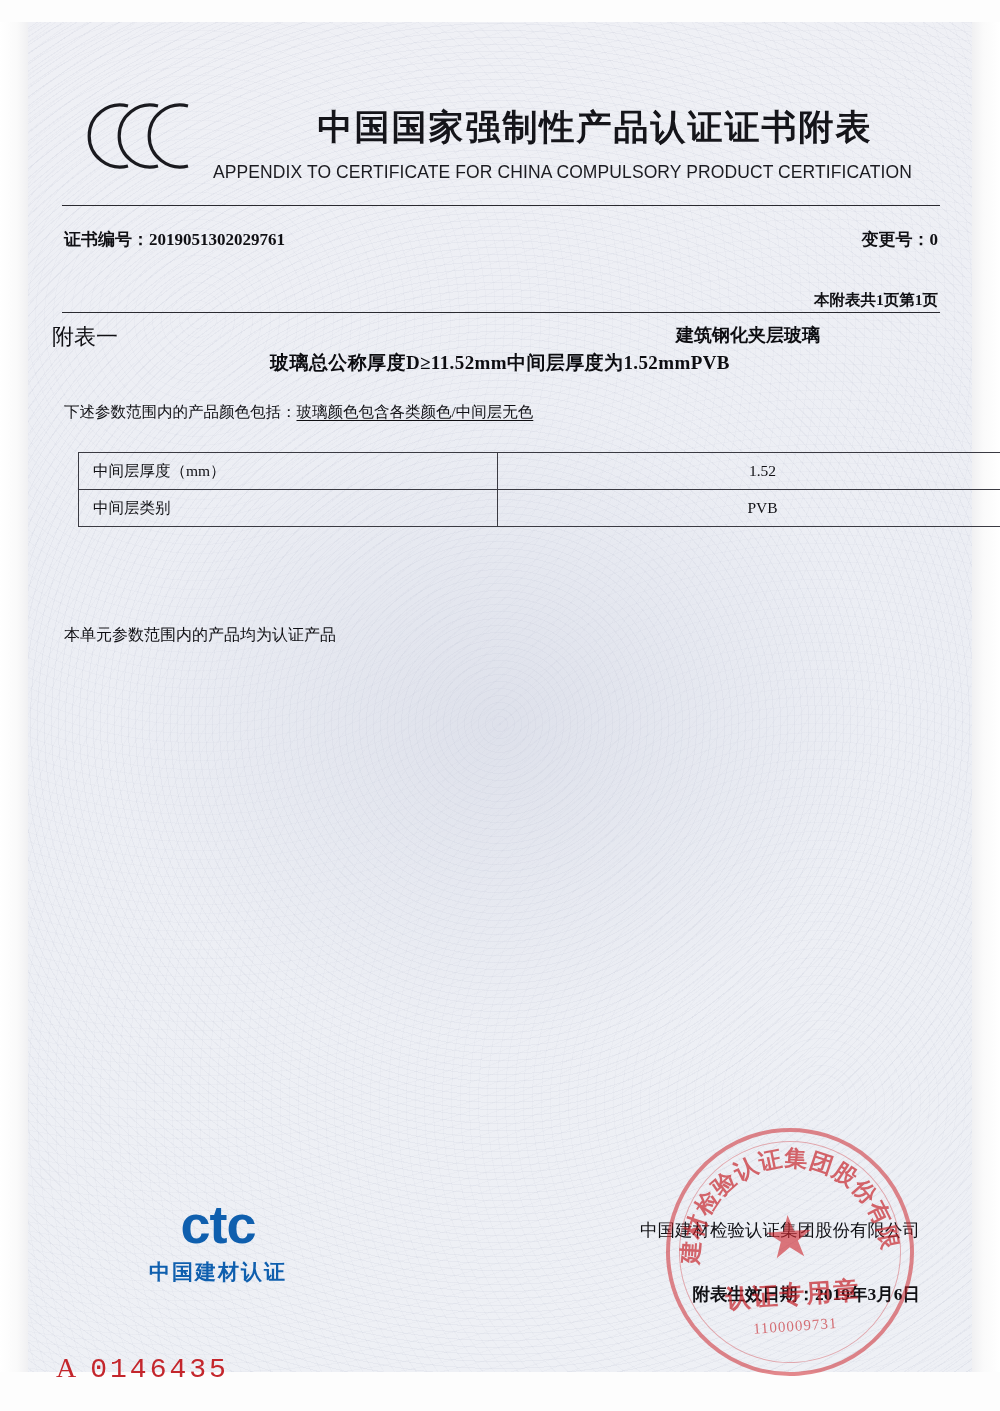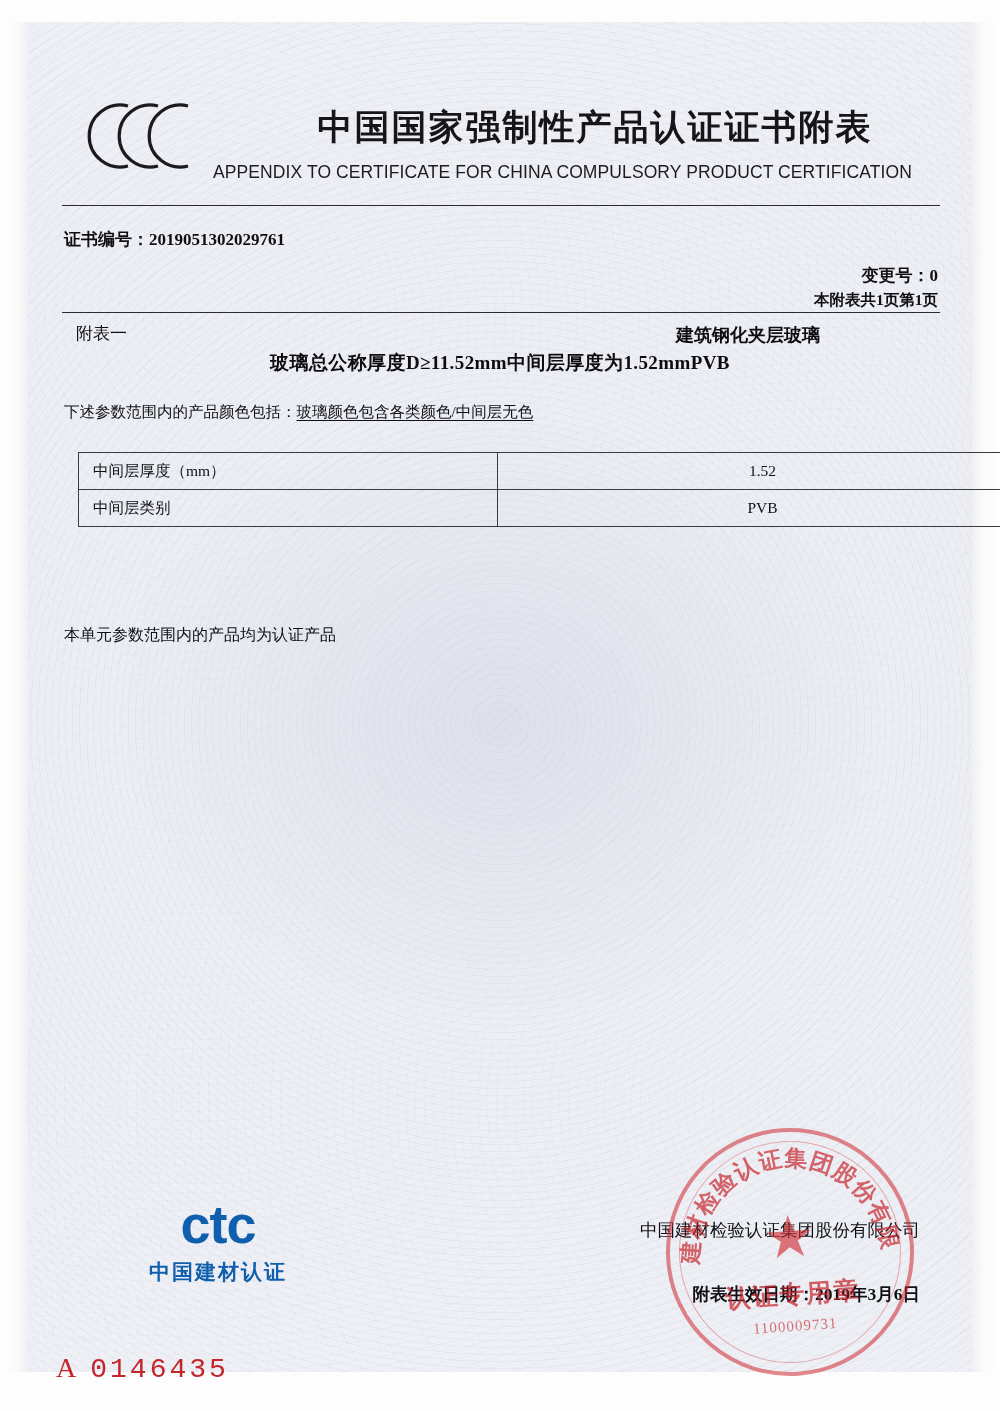--- a/index.html
+++ b/index.html
@@ -110,43 +110,42 @@
   .cert-no .label {
     font-weight: 700;
   }
   .change-no {
     position: absolute;
     right: 62px;
     top: 228px;
     font-size: 17px;
     color: #101014;
     font-weight: 700;
-    margin-top: 36px;
   }
   .page-count {
     position: absolute;
     right: 62px;
     top: 290px;
     font-size: 15.5px;
     color: #101014;
     font-weight: 700;
   }
   .rule-under-pagecount {
     left: 62px;
     top: 312px;
     width: 878px;
     height: 1.4px;
   }
 
   
   .appendix-label {
     position: absolute;
-    left: 76px;
+    left: 52px;
     top: 322px;
-    font-size: 17px;
+    font-size: 22px;
     color: #101014;
   }
   .product-title {
     position: absolute;
     left: 180px;
     top: 320px;
     width: 640px;
     text-align: right;
     font-size: 18px;
     font-weight: 700;

